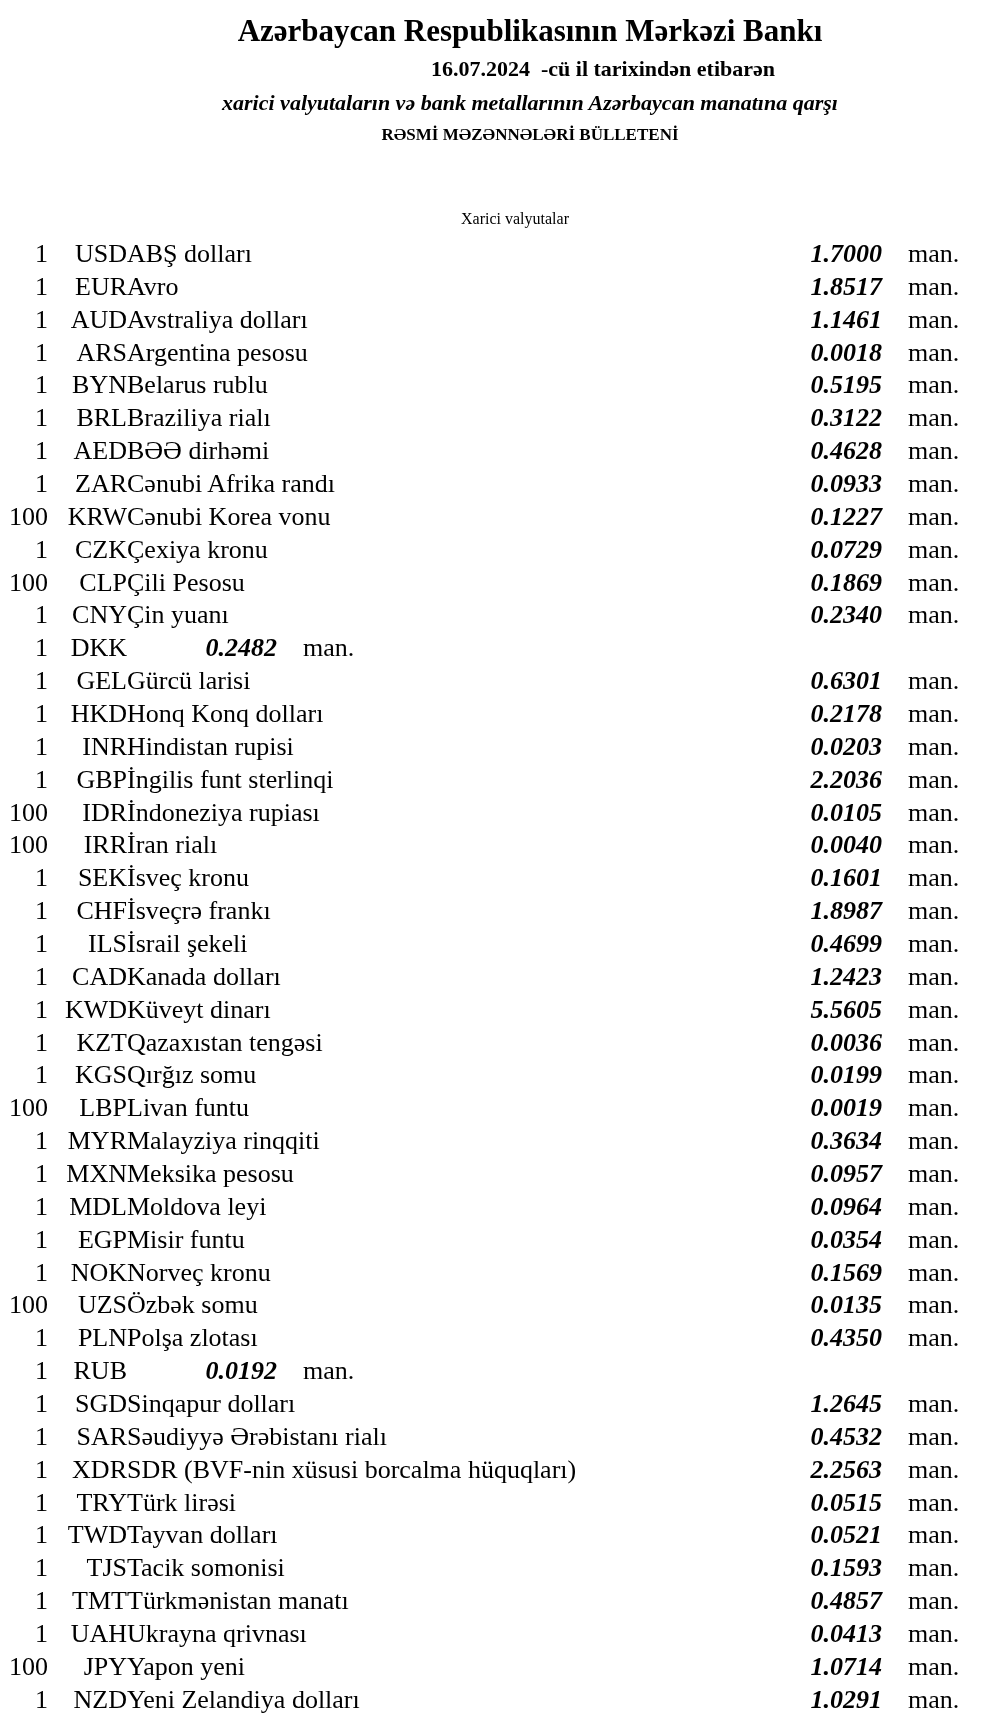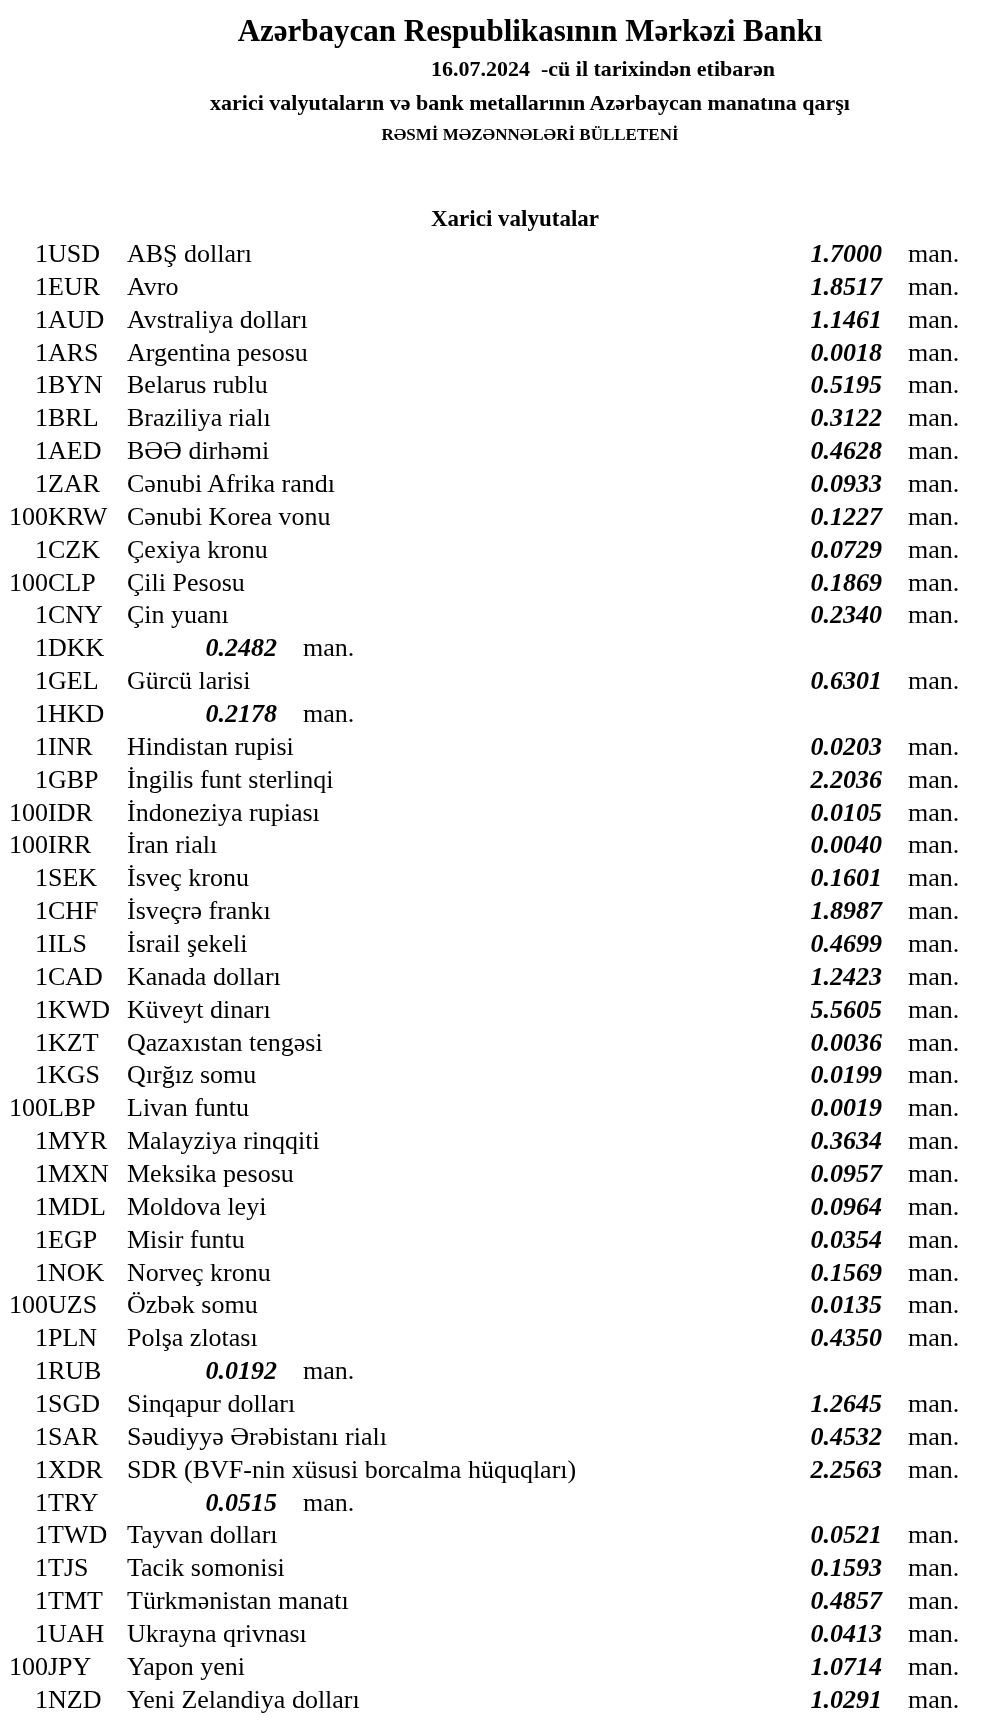--- a/index.html
+++ b/index.html
@@ -47,38 +47,39 @@
     text-align: center;
   }
   .subtitle {
     position: absolute;
     left: 0;
     right: 0;
     top: 87px;
     font-size: 22px;
     font-weight: bold;
     line-height: 31px;
+    font-style: italic;
   }
   .bulletin-title {
     position: absolute;
     left: 0;
     right: 0;
     top: 119px;
     font-size: 17px;
     font-weight: bold;
     line-height: 31px;
   }
   .section-title {
     position: absolute;
     left: 30px;
     right: 0;
     top: 203px;
     text-align: center;
-    font-size: 23px;
-    font-weight: bold;
+    font-size: 16px;
+    font-weight: normal;
     line-height: 31px;
   }
   .rates-table {
     position: absolute;
     left: 0;
     right: 0;
     top: 237px;
   }
   .row {
     height: 32.86px;
@@ -88,21 +89,21 @@
     font-size: 26px;
     line-height: 29px;
   }
   .qty {
     width: 48px;
     text-align: right;
     flex: none;
   }
   .code {
     width: 79px;
-    text-align: left;
+    text-align: right;
     flex: none;
   }
   .name {
     flex: 1 1 auto;
     white-space: nowrap;
     overflow: hidden;
   }
   .rate {
     width: 150px;
     flex: none;
@@ -239,20 +240,21 @@
     <span class="qty">1</span>
     <span class="code">GEL</span>
     <span class="name">Gürcü larisi</span>
     <span class="rate">0.6301</span>
     <span class="unit">man.</span>
   </div>
 
   <div class="row">
     <span class="qty">1</span>
     <span class="code">HKD</span>
+    <span class="name">Honq Konq dolları</span>
     <span class="rate">0.2178</span>
     <span class="unit">man.</span>
   </div>
 
   <div class="row">
     <span class="qty">1</span>
     <span class="code">INR</span>
     <span class="name">Hindistan rupisi</span>
     <span class="rate">0.0203</span>
     <span class="unit">man.</span>
@@ -429,20 +431,21 @@
     <span class="qty">1</span>
     <span class="code">XDR</span>
     <span class="name">SDR (BVF-nin xüsusi borcalma hüquqları)</span>
     <span class="rate">2.2563</span>
     <span class="unit">man.</span>
   </div>
 
   <div class="row">
     <span class="qty">1</span>
     <span class="code">TRY</span>
+    <span class="name">Türk lirəsi</span>
     <span class="rate">0.0515</span>
     <span class="unit">man.</span>
   </div>
 
   <div class="row">
     <span class="qty">1</span>
     <span class="code">TWD</span>
     <span class="name">Tayvan dolları</span>
     <span class="rate">0.0521</span>
     <span class="unit">man.</span>

